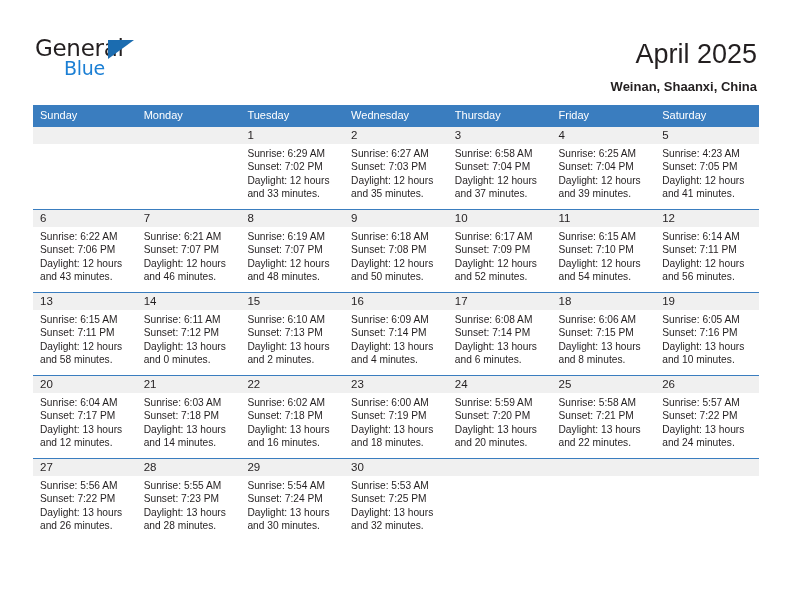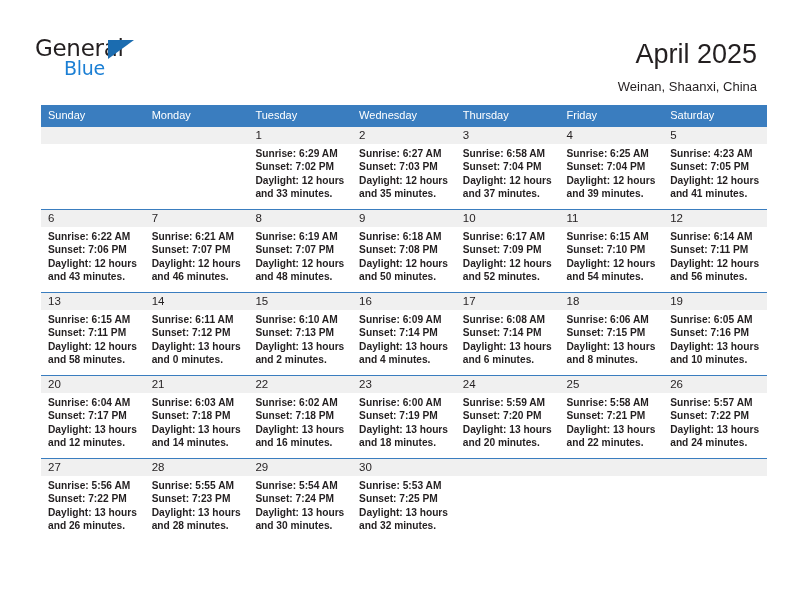--- a/index.html
+++ b/index.html
@@ -77,35 +77,34 @@
   .cal-title {
     font-size: 27px;
     color: #231f20;
     font-weight: 400;
     line-height: 32px;
     white-space: nowrap;
   }
   .cal-subtitle {
     font-size: 13px;
     color: #231f20;
-    font-weight: 400;
+    font-weight: 700;
     line-height: 20px;
     margin-top: 7px;
     white-space: nowrap;
   }
 
   
   .cal {
     position: absolute;
     left: 33px;
     top: 105px;
     width: 726px;
     border-collapse: collapse;
     table-layout: fixed;
-    margin-left: 8px;
   }
   .cal th {
     background: #3a7dbf;
     color: #ffffff;
     font-size: 11px;
     font-weight: 400;
     text-align: left;
     padding: 4px 0 5px 7px;
     height: 10px;
     line-height: 12px;
@@ -129,21 +128,20 @@
     padding: 0 0 0 7px;
     font-size: 11.5px;
     line-height: 17px;
     color: #231f20;
   }
   .cell-body {
     padding: 3px 6px 0 7px;
     font-size: 10.2px;
     line-height: 13.4px;
     color: #231f20;
-    font-weight: bold;
   }
   .cell-body div {
     white-space: nowrap;
   }
   .empty .daynum-band {
     background: #f0f0f0;
   }
 </style>
 </head>
 <body>

